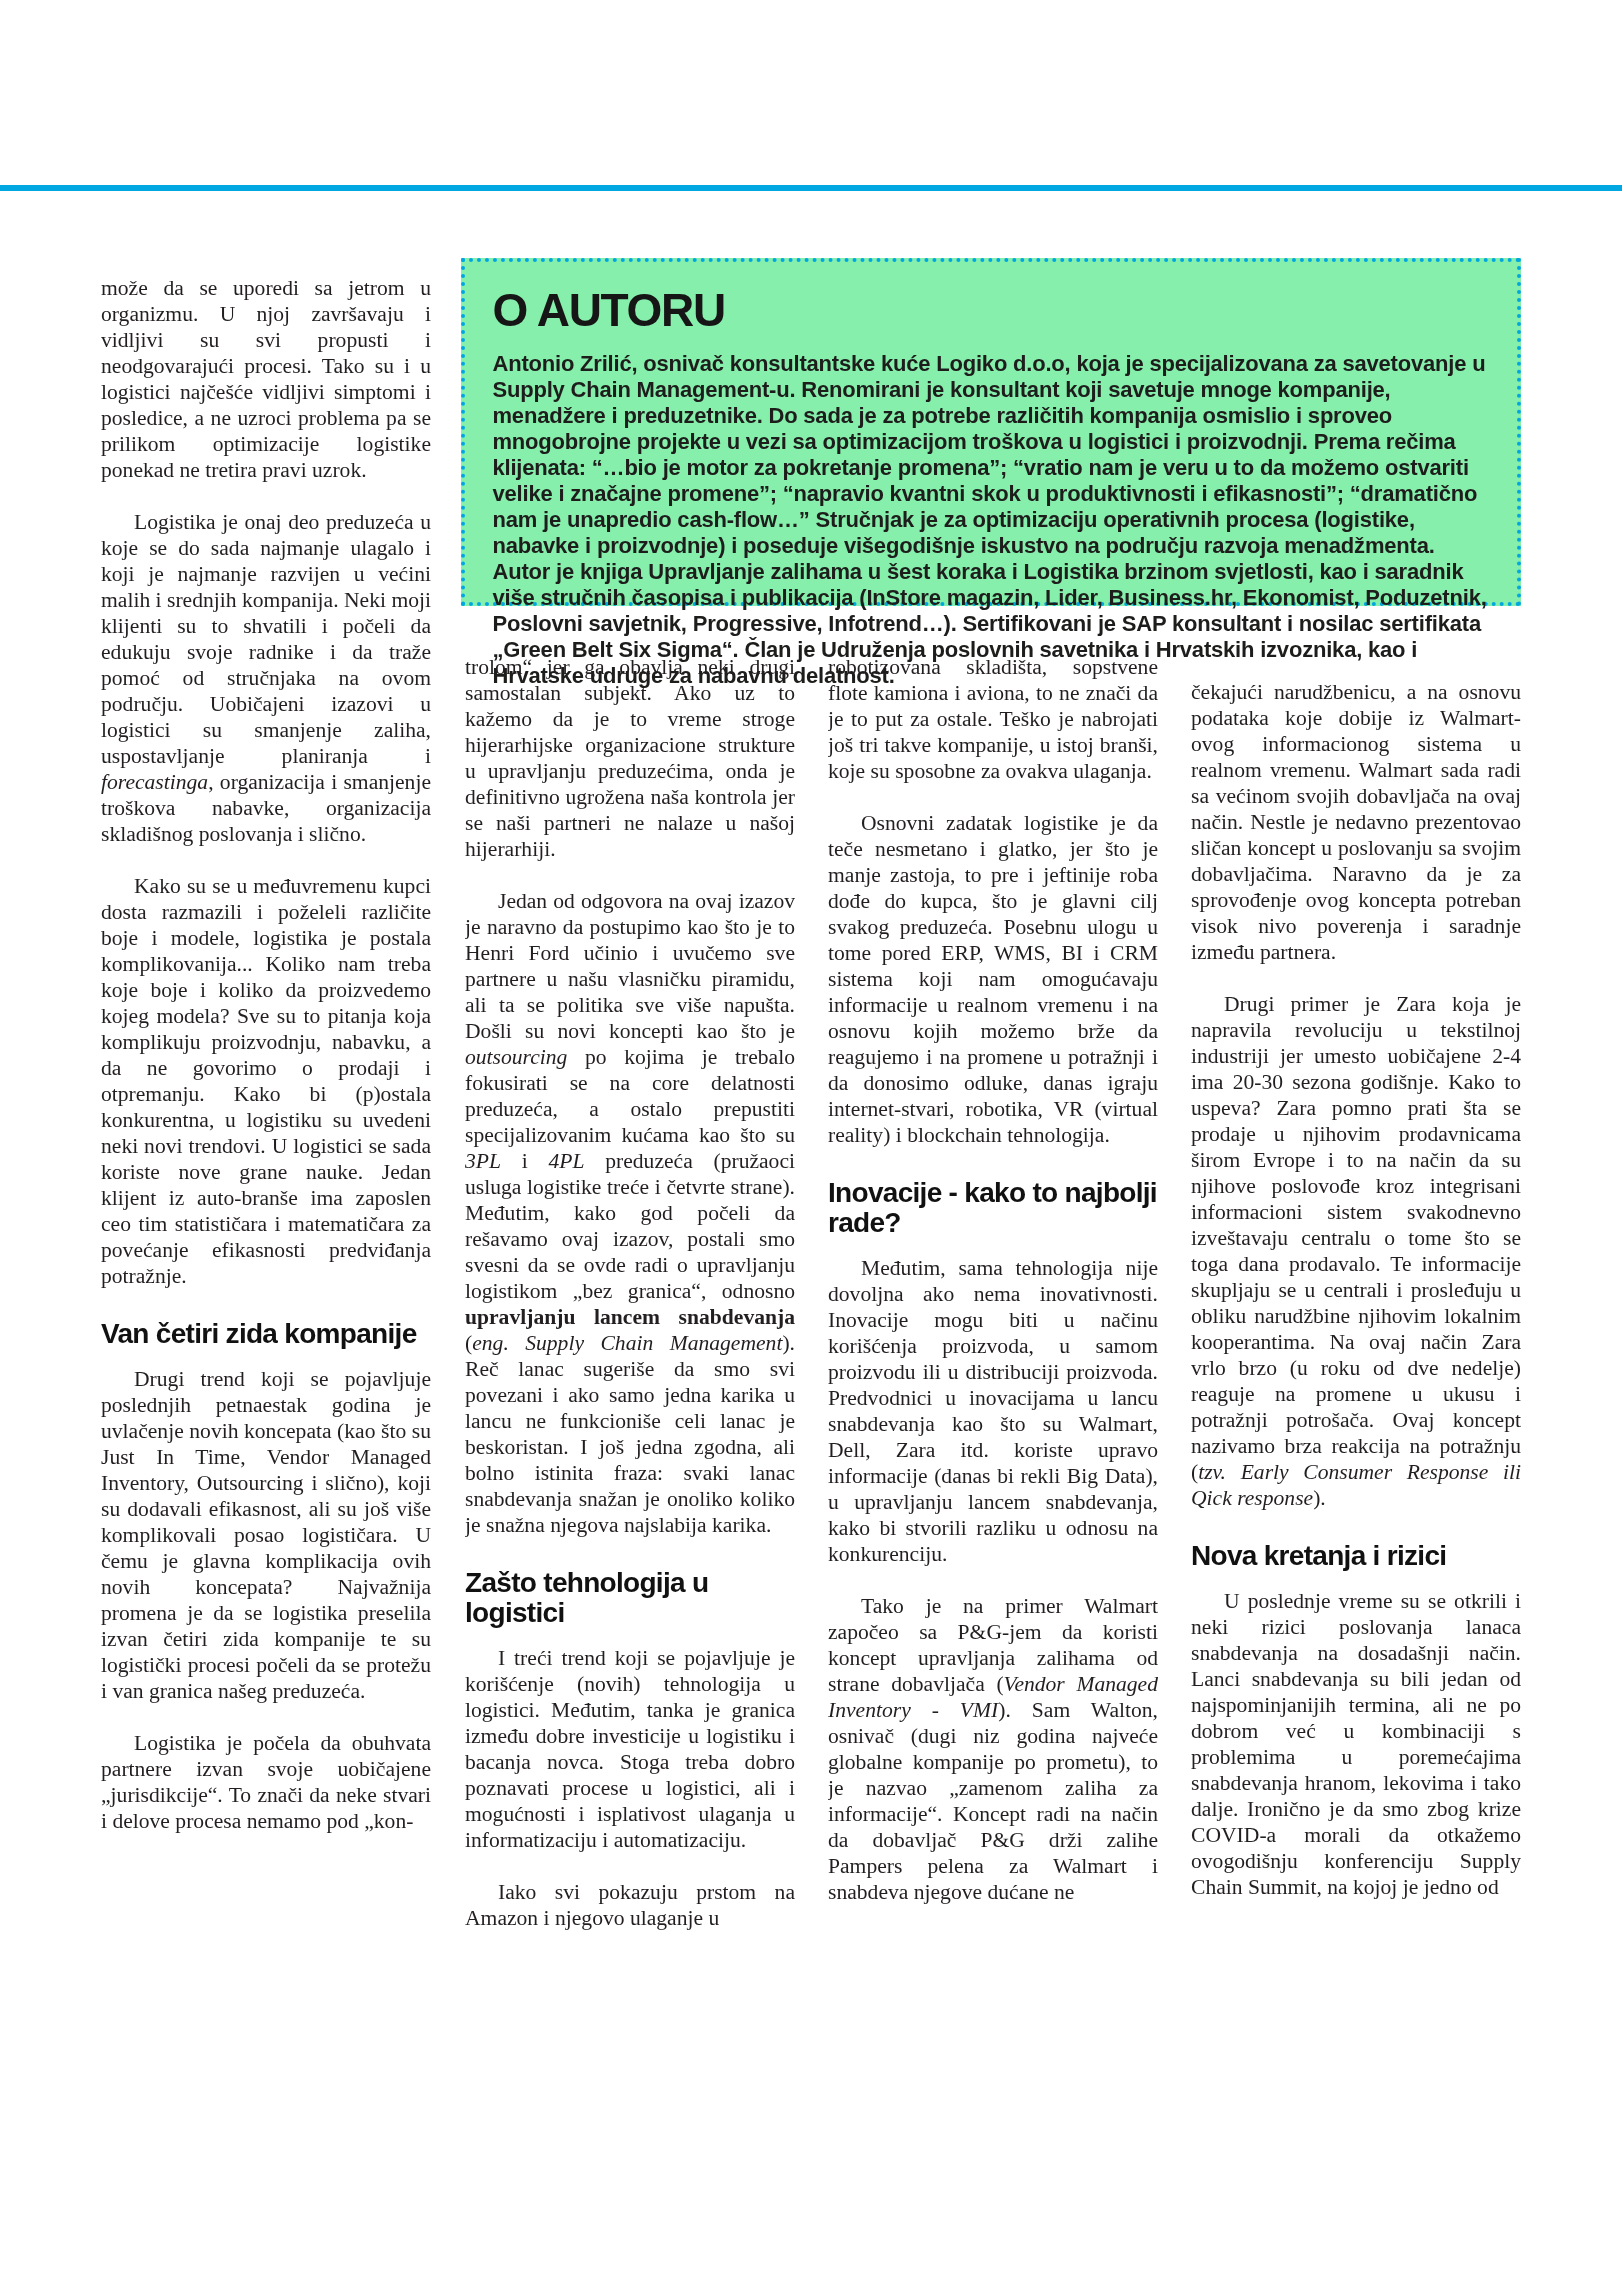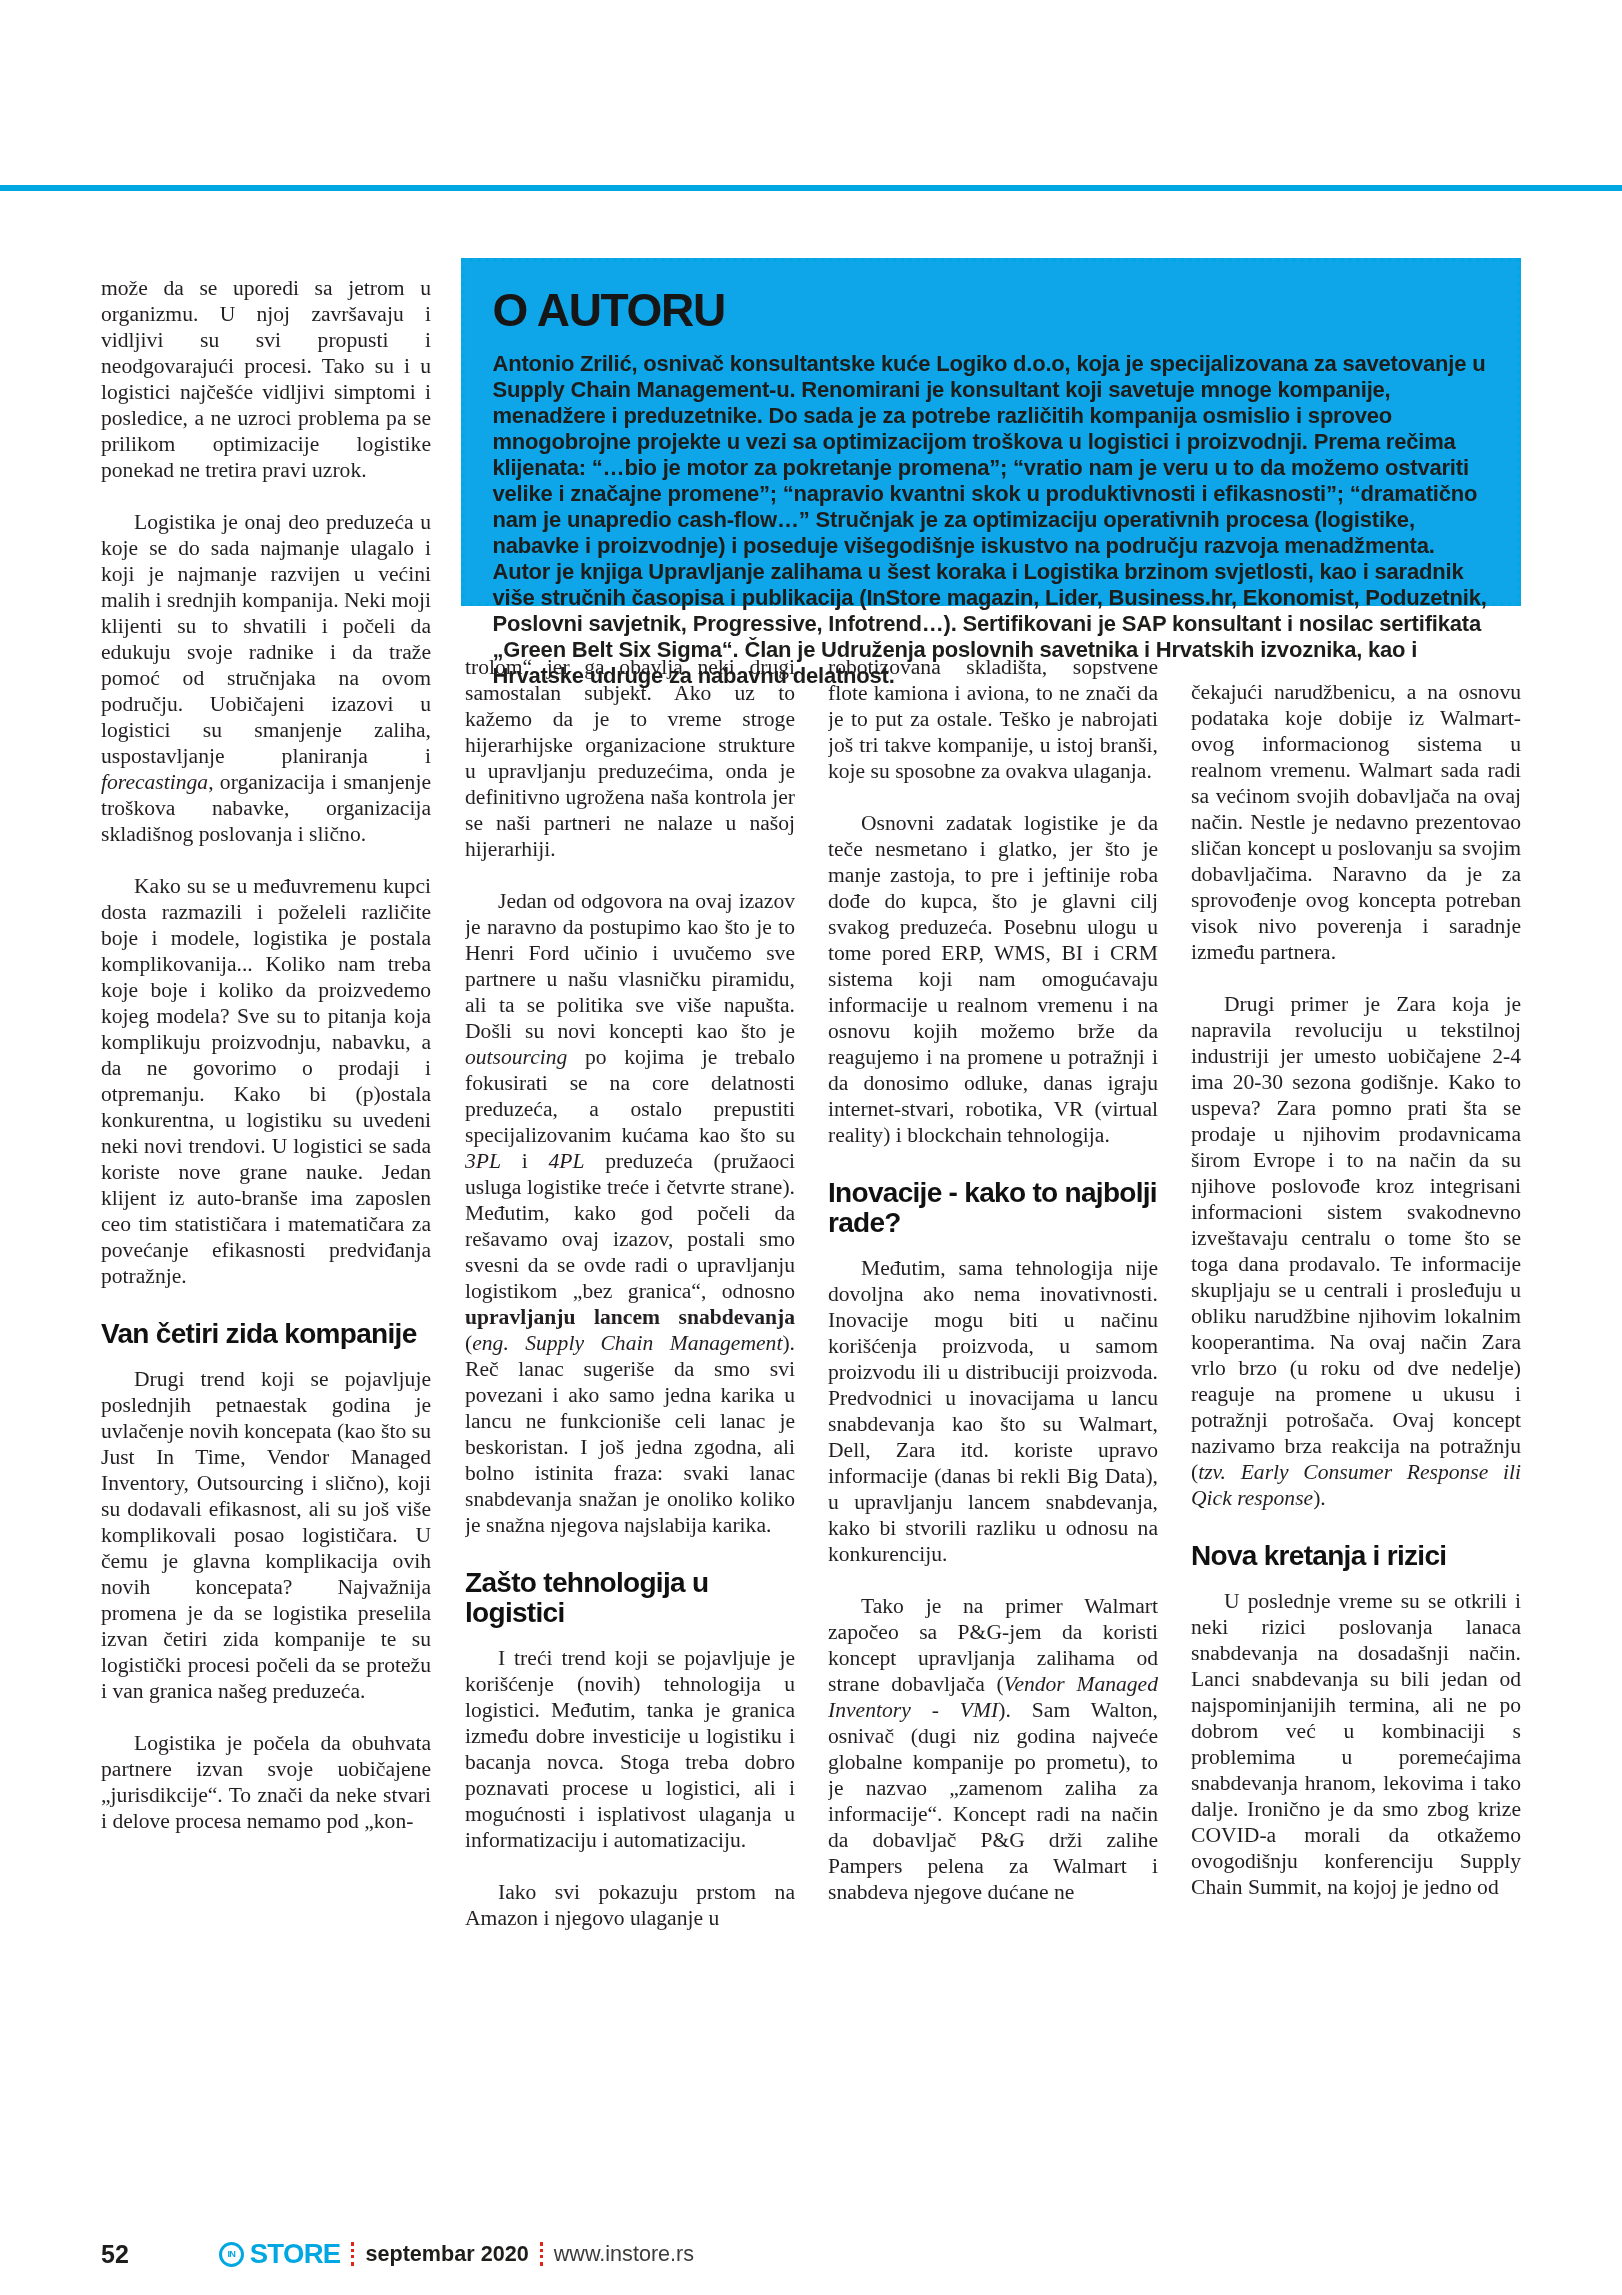--- a/index.html
+++ b/index.html
@@ -34,21 +34,21 @@
     width:1623px; height:5.9px;
     background:var(--cyan,#00a7e0);
   }
   
   .about-box{
     position:absolute;
     left:461px; top:258px;
     width:1060px; height:348px;
     box-sizing:border-box;
     border:4.6px dotted var(--cyan,#00a7e0);
-    background:#0ea5e9;
+    background:#86efac;
     padding:21px 27.5px 13px 27.5px;
   }
   .about-title{
     margin:0 0 14.4px 0;
     font-family:"Liberation Sans", sans-serif;
     font-weight:700;
     font-size:46px;
     letter-spacing:-1.3px;
     color:#161616;
   }
@@ -181,26 +181,15 @@
       <p class="ind"><span>Međutim, sama tehnologija nije dovoljna ako nema inovativnosti. Inovacije mogu biti u načinu korišćenja proizvoda, u samom proizvodu ili u distribuciji proizvoda. Predvodnici u inovacijama u lancu snabdevanja kao što su Walmart, Dell, Zara itd. koriste upravo informacije (danas bi rekli Big Data), u upravljanju lancem snabdevanja, kako bi stvorili razliku u odnosu na konkurenciju.</span></p>
       <p class="ind"><span>Tako je na primer Walmart započeo sa P&amp;G-jem da koristi koncept upravljanja zalihama od strane dobavljača (</span><em>Vendor Managed Inventory - VMI</em><span>). Sam Walton, osnivač (dugi niz godina najveće globalne kompanije po prometu), to je nazvao „zamenom zaliha za informacije“. Koncept radi na način da dobavljač P&amp;G drži zalihe Pampers pelena za Walmart i snabdeva njegove dućane ne</span></p>
     </div>
   <div class="col col4">
       <p><span>čekajući narudžbenicu, a na osnovu podataka koje dobije iz Walmart-ovog informacionog sistema u realnom vremenu. Walmart sada radi sa većinom svojih dobavljača na ovaj način. Nestle je nedavno prezentovao sličan koncept u poslovanju sa svojim dobavljačima. Naravno da je za sprovođenje ovog koncepta potreban visok nivo poverenja i saradnje između partnera.</span></p>
       <p class="ind"><span>Drugi primer je Zara koja je napravila revoluciju u tekstilnoj industriji jer umesto uobičajene 2-4 ima 20-30 sezona godišnje. Kako to uspeva? Zara pomno prati šta se prodaje u njihovim prodavnicama širom Evrope i to na način da su njihove poslovođe kroz integrisani informacioni sistem svakodnevno izveštavaju centralu o tome što se toga dana prodavalo. Te informacije skupljaju se u centrali i prosleđuju u obliku narudžbine njihovim lokalnim kooperantima. Na ovaj način Zara vrlo brzo (u roku od dve nedelje) reaguje na promene u ukusu i potražnji potrošača. Ovaj koncept nazivamo brza reakcija na potražnju (</span><em>tzv. Early Consumer Response ili Qick response</em><span>).</span></p>
       <h3>Nova kretanja i rizici</h3>
       <p class="ind"><span>U poslednje vreme su se otkrili i neki rizici poslovanja lanaca snabdevanja na dosadašnji način. Lanci snabdevanja su bili jedan od najspominjanijih termina, ali ne po dobrom već u kombinaciji s problemima u poremećajima snabdevanja hranom, lekovima i tako dalje. Ironično je da smo zbog krize COVID-a morali da otkažemo ovogodišnju konferenciju Supply Chain Summit, na kojoj je jedno od</span></p>
     </div>
 
-  <div class="footer">
-    <span class="pagenum">52</span>
-    <span class="logo">
-      <span class="incircle">IN</span>
-      <span class="store">STORE</span>
-    </span>
-    <span class="dotsep"></span>
-    <span class="issue">septembar 2020</span>
-    <span class="dotsep"></span>
-    <span class="site">www.instore.rs</span>
-  </div>
 
 </div>
 
 
 </body></html>

